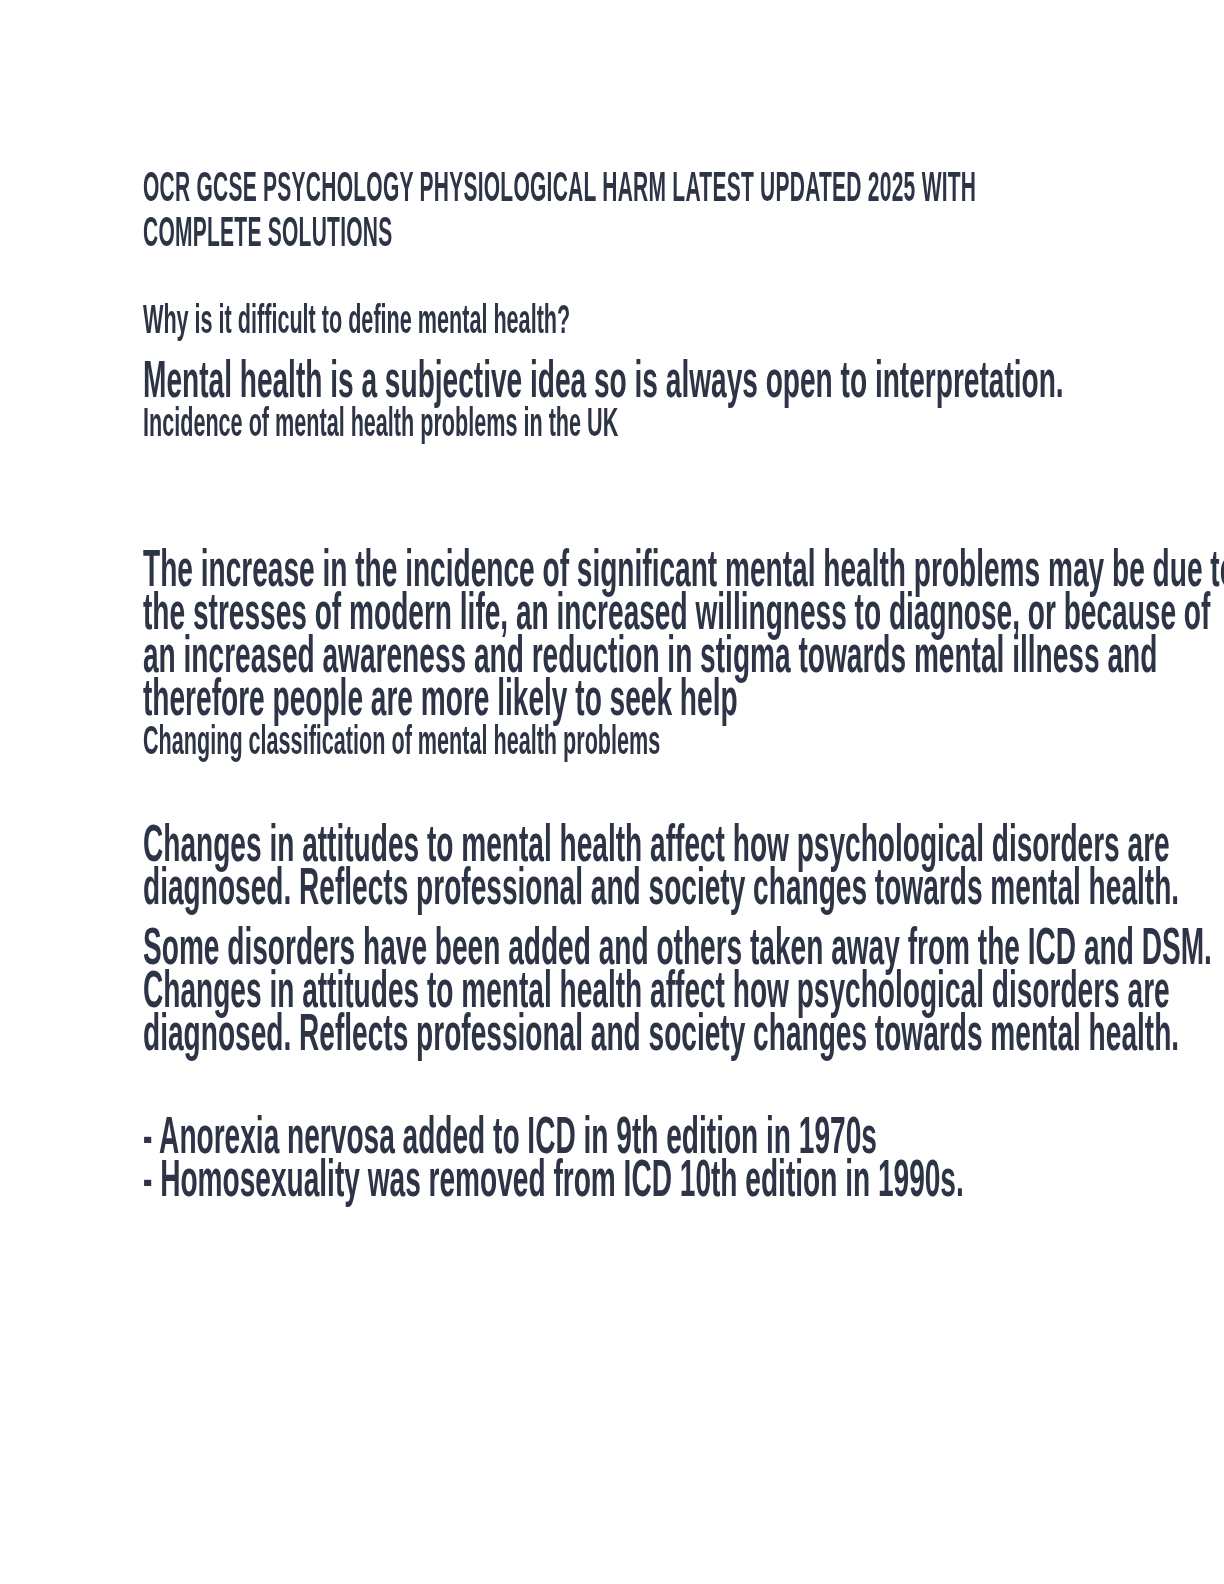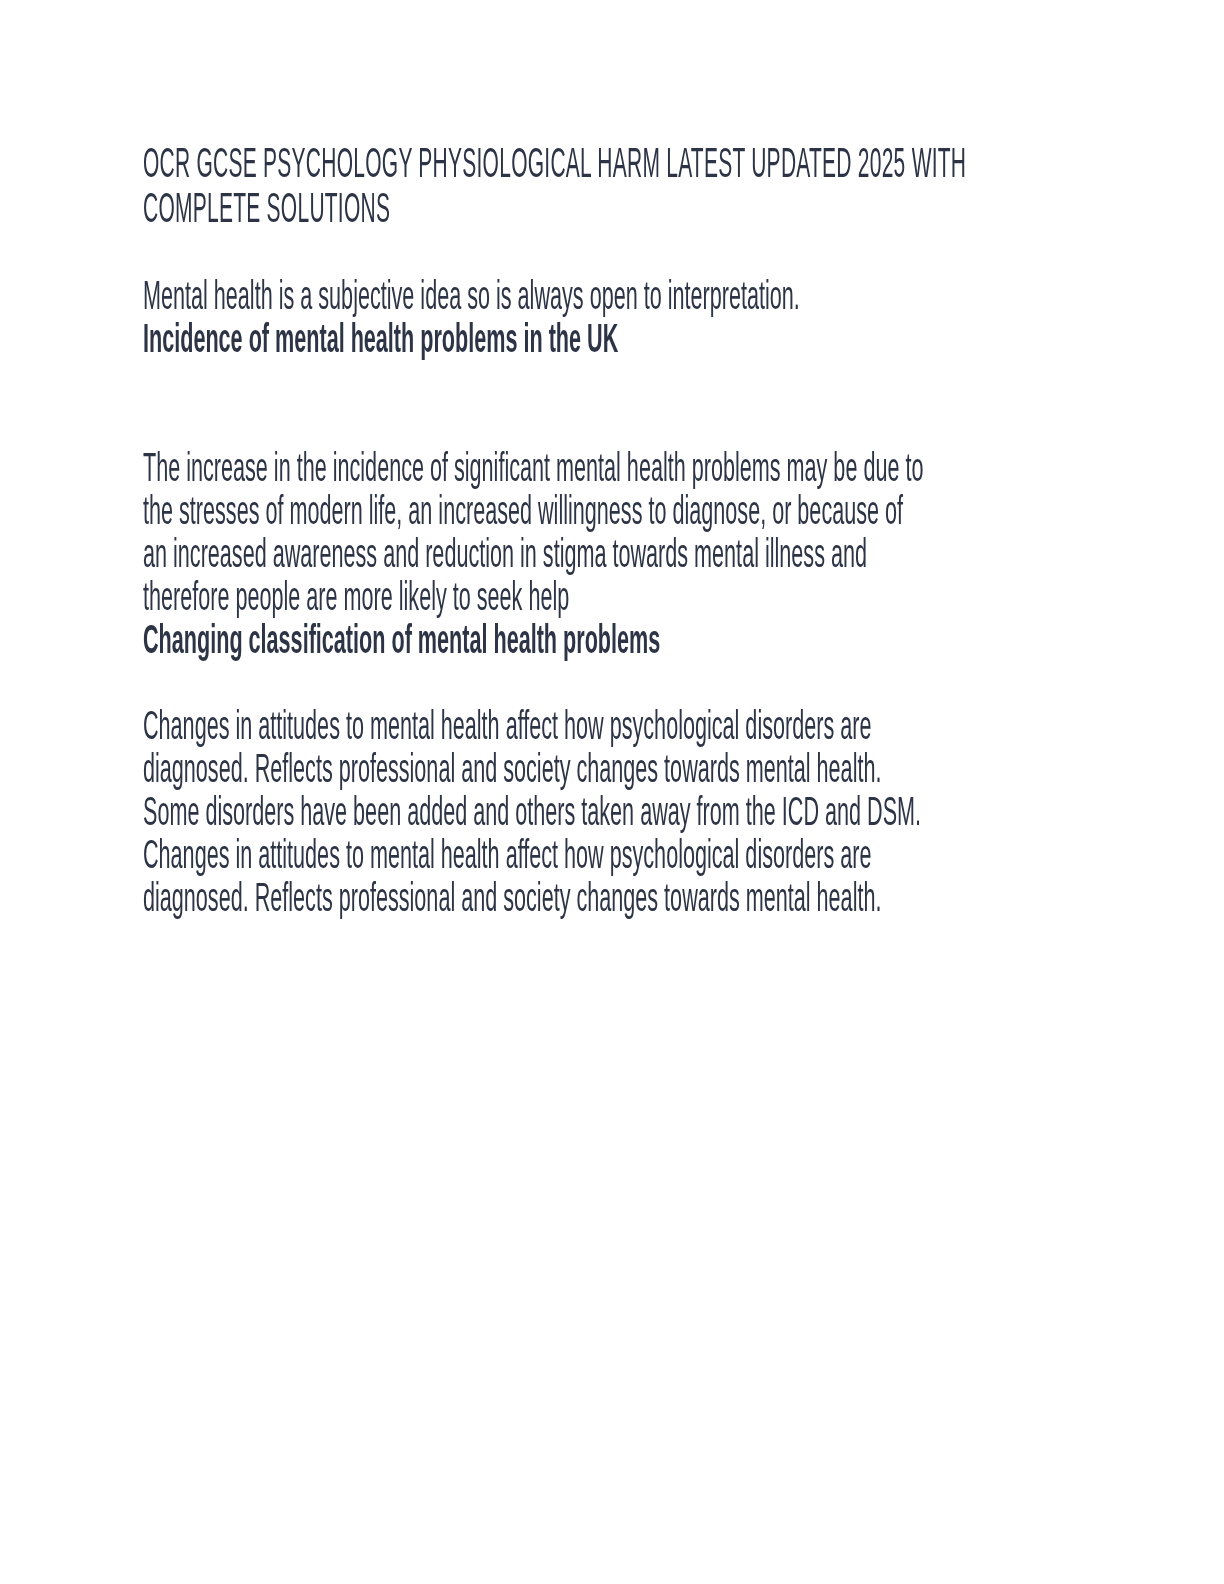--- a/index.html
+++ b/index.html
@@ -25,35 +25,37 @@
   
   .sx {
     display: block;
     white-space: pre;          
     transform-origin: 0 0;
     width: 2000px;
   }
   .doc-title {
     font-size: 42px;
     line-height: 45px;
-    font-weight: 400;
+    font-weight: 700;
     letter-spacing: 0.5px;
     height: 90px;
+    margin-top: 24px;
   }
   .doc-title .sx { transform: scaleX(0.50); }
   .heading {
     font-size: 40px;
     line-height: 43px;
     font-weight: 700;
   }
   .heading .sx { transform: scaleX(0.54); }
   .paragraph {
-    font-size: 40px;
+    font-size: 52px;
     line-height: 43px;
-    font-weight: 400;
+    font-weight: 700;
+    margin-top: 17px;
   }
   .paragraph .sx { transform: scaleX(0.54); }
   .spacer { height: 43px; }
   .spacer-lg { height: 44px; }
   .lines-2 { height: 86px; }
   .lines-3 { height: 129px; }
   .lines-4 { height: 172px; }
 </style>
 </head>
 <body>
@@ -61,20 +63,23 @@
 <div class="page">
   <div class="content">
 
     <div class="doc-title">
       <span class="sx">OCR GCSE PSYCHOLOGY PHYSIOLOGICAL HARM LATEST UPDATED 2025 WITH
 COMPLETE SOLUTIONS</span>
     </div>
 
     <div class="spacer-lg"></div>
 
+    <div class="heading">
+      <span class="sx">Why is it difficult to define mental health?</span>
+    </div>
 
     <div class="paragraph">
       <span class="sx">Mental health is a subjective idea so is always open to interpretation.</span>
     </div>
 
     <div class="heading">
       <span class="sx">Incidence of mental health problems in the UK</span>
     </div>
 
 
@@ -104,15 +109,19 @@
 
 
     <div class="paragraph lines-3">
       <span class="sx">Some disorders have been added and others taken away from the ICD and DSM.
 Changes in attitudes to mental health affect how psychological disorders are
 diagnosed. Reflects professional and society changes towards mental health.</span>
     </div>
 
     <div class="spacer"></div>
 
+    <div class="paragraph lines-2">
+      <span class="sx">- Anorexia nervosa added to ICD in 9th edition in 1970s
+- Homosexuality was removed from ICD 10th edition in 1990s.</span>
+    </div>
 
   </div>
 </div>
 
 </body></html>

